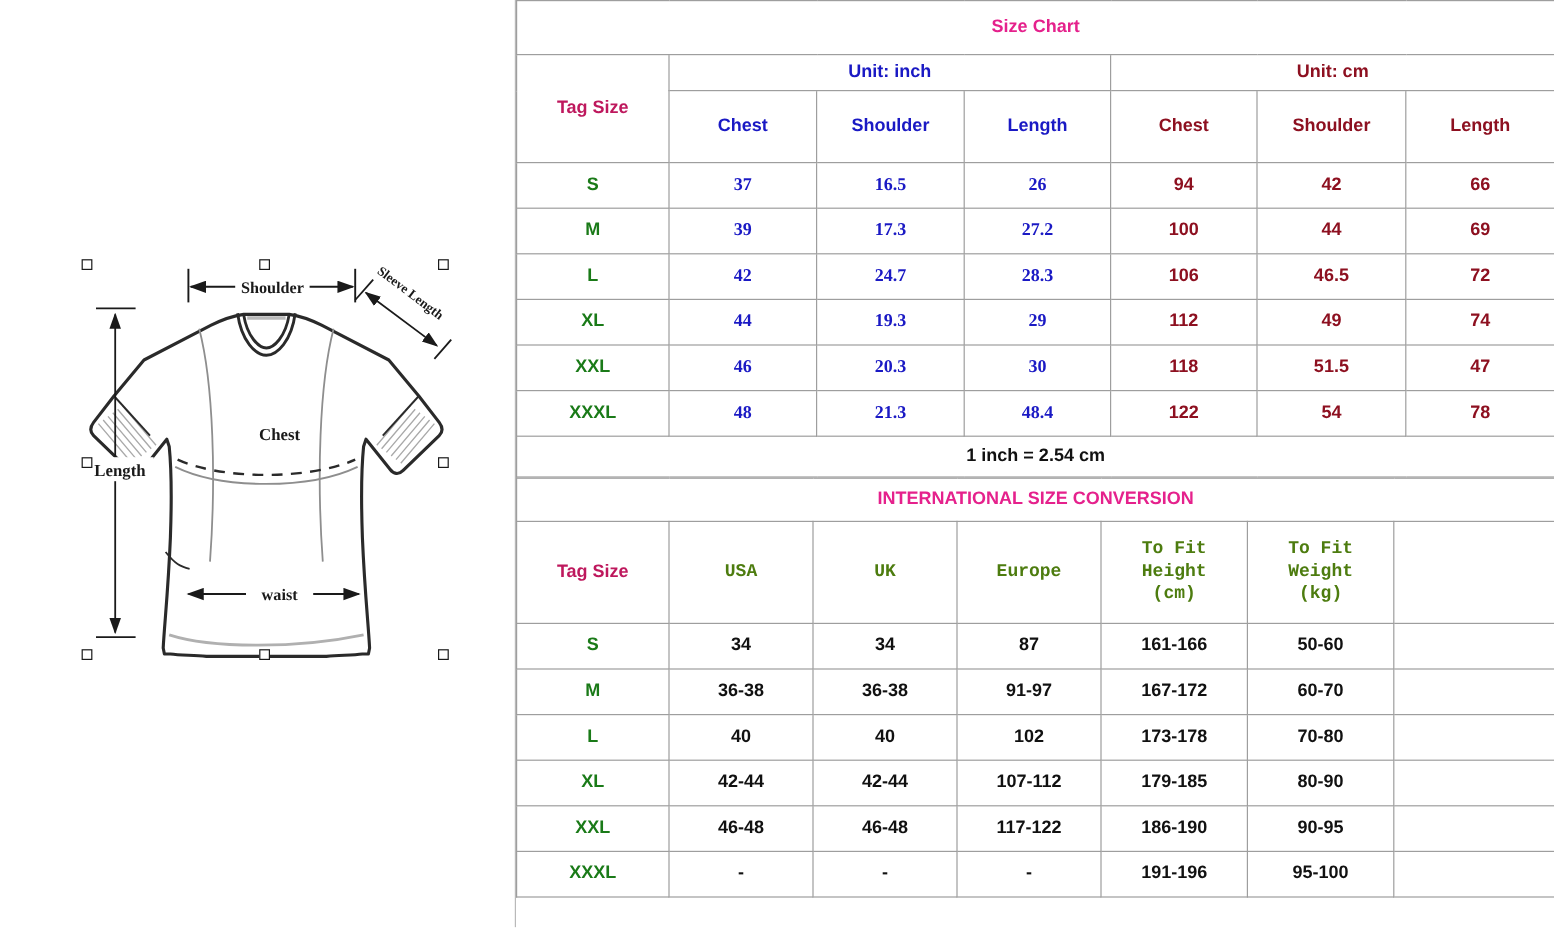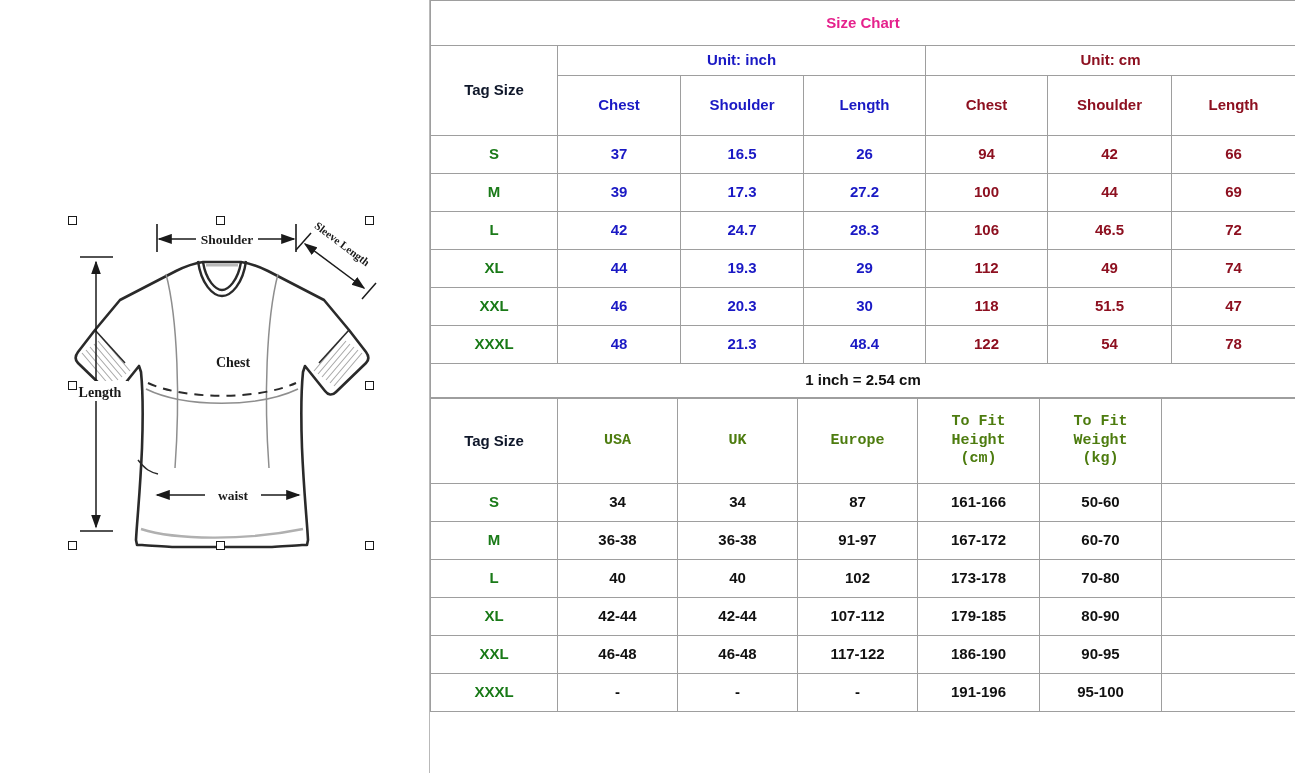--- a/index.html
+++ b/index.html
@@ -58,23 +58,23 @@
     font-weight: bold;
   }
   .title-text { color: #e5218c; }
 
   
   .unit-inch { color: #1a19c4; height: 30px; font-size: 16px; }
   .unit-cm   { color: #8d1020; height: 30px; font-size: 16px; }
 
   .th-inch { color: #1a19c4; font-size: 16px; }
   .th-cm   { color: #8d1020; font-size: 16px; }
-  .th-tag  { color: #0f172a; font-size: 16px; text-align: left; padding-left: 8px; }
-
-  .val-inch { color: #1a19c4; }
+  .th-tag  { color: #be185d; font-size: 16px; text-align: left; padding-left: 8px; }
+
+  .val-inch { color: #1a19c4; font-family: Liberation Serif, serif; }
   .val-cm   { color: #8d1020; }
   .val-black{ color: #111111; }
   .tag-cell { color: #1a7a18; }
 
   .row-h { height: 38px; }
   .hdr-h { height: 60px; }
 
   .conv-note {
     height: 34px;
     text-align: left;
@@ -317,20 +317,23 @@
       <colgroup>
         <col style="width:127px">
           <col style="width:120px">
           <col style="width:120px">
         <col style="width:120px">
           <col style="width:122px">
           <col style="width:122px">
         <col style="width:134px">
       </colgroup>
       <tbody>
+        <tr>
+          <td class="intl-banner" colspan="7">INTERNATIONAL SIZE CONVERSION</td>
+        </tr>
         <tr class="intl-hdr-h">
           <td class="th-tag">Tag Size</td>
           <td class="intl-hdr">USA</td>
           <td class="intl-hdr">UK</td>
           <td class="intl-hdr">Europe</td>
           <td class="intl-hdr">
             <div>To Fit</div>
             <div>Height</div>
             <div>(cm)</div>
           </td>

